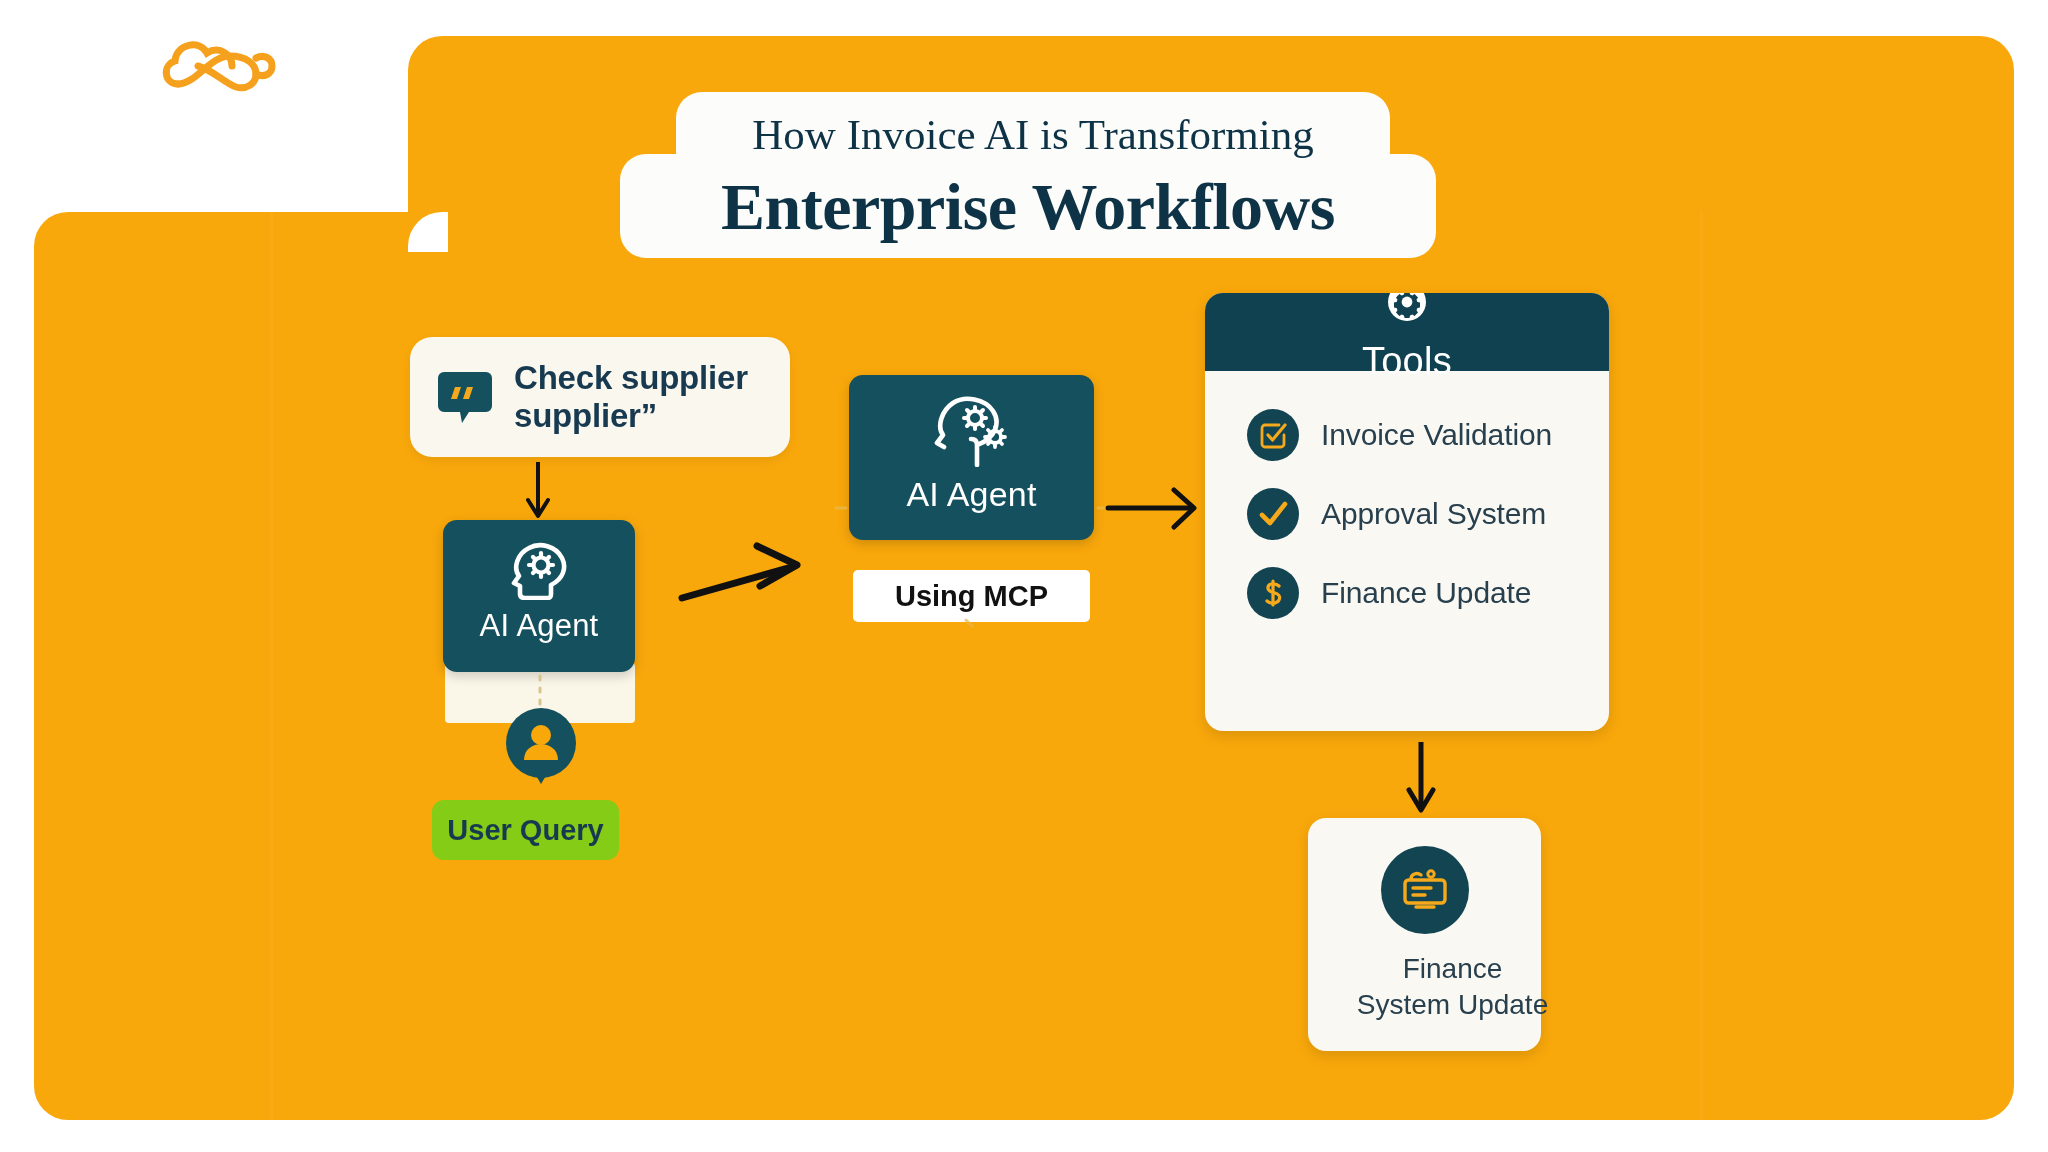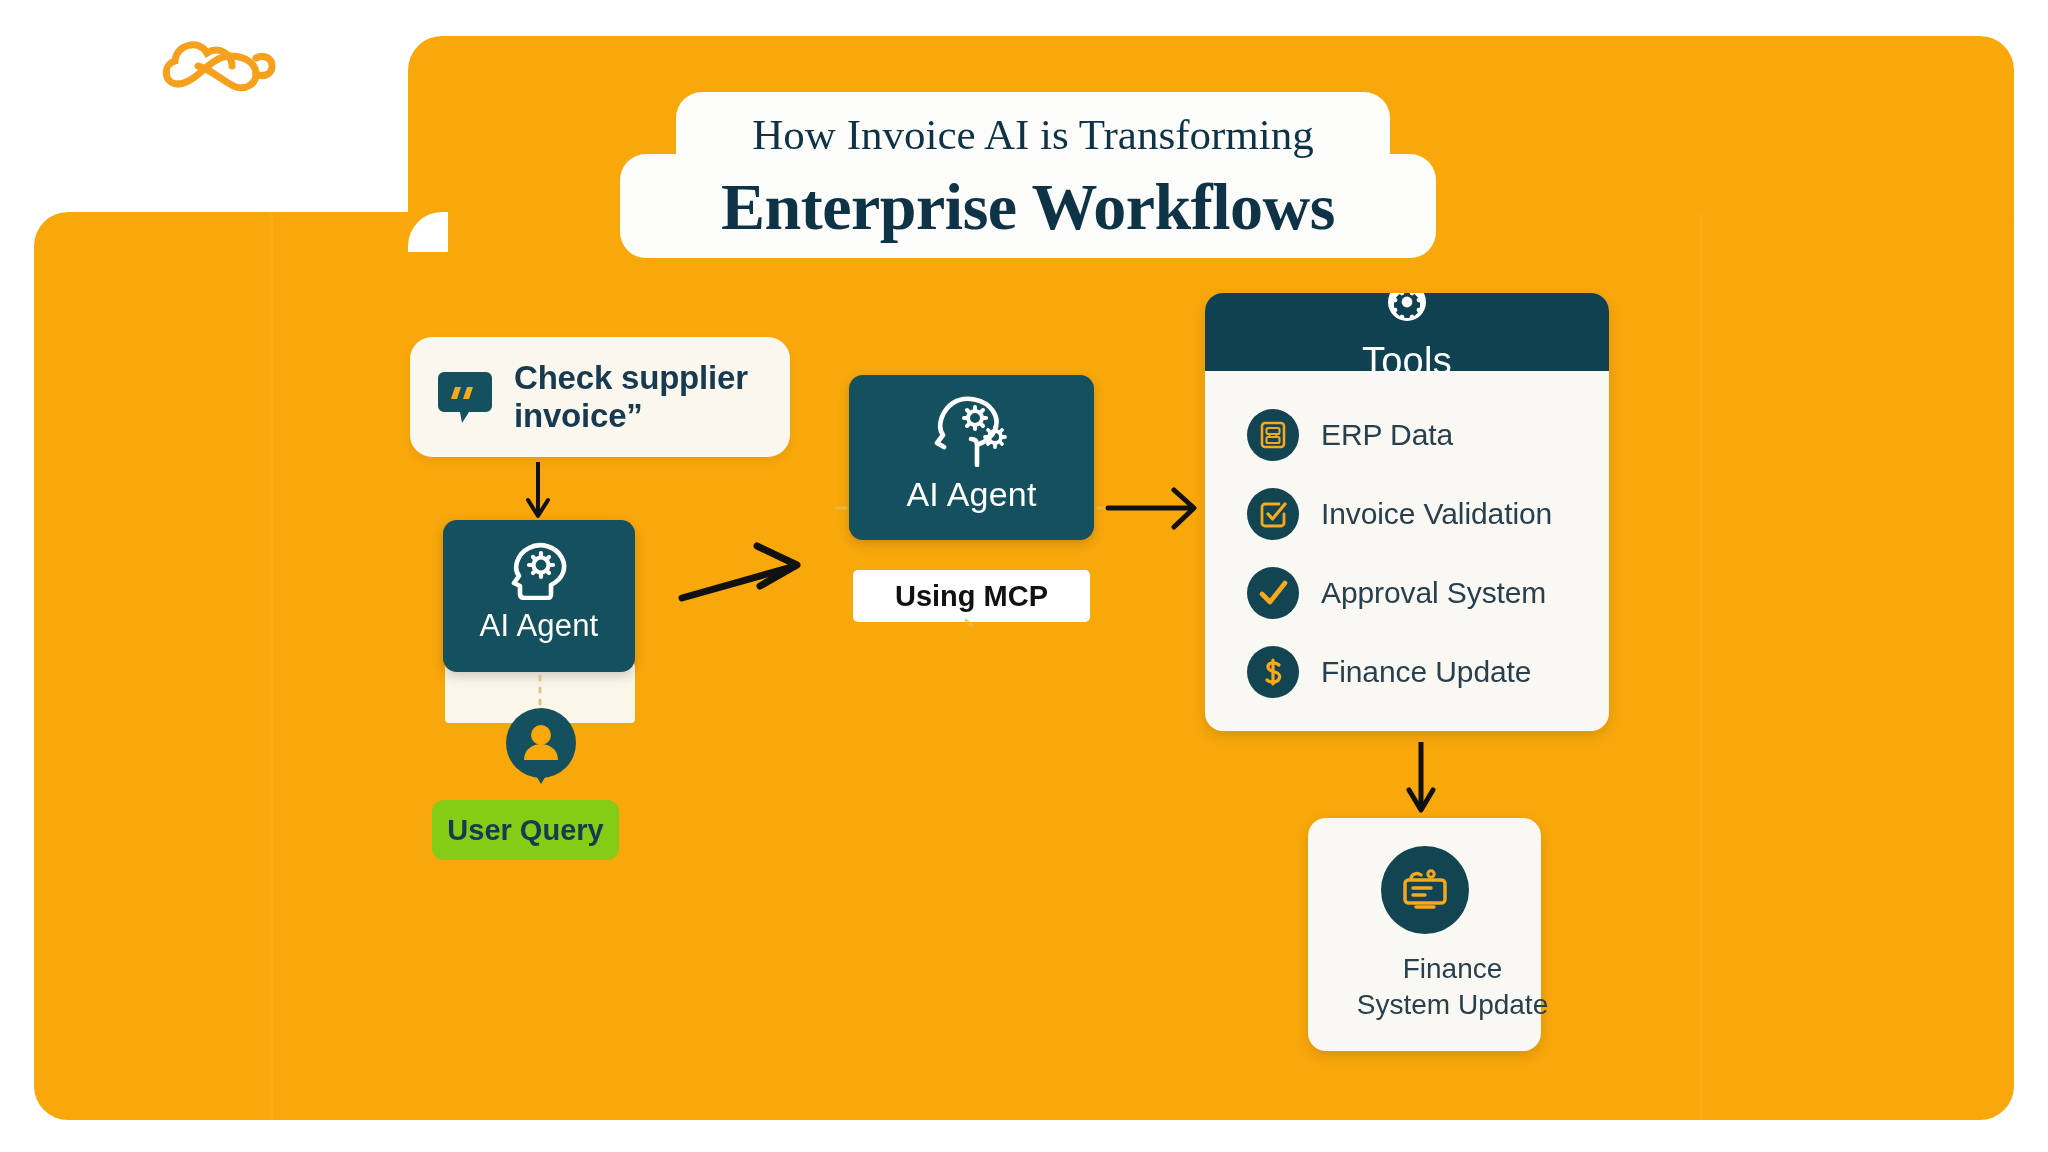--- a/index.html
+++ b/index.html
@@ -362,21 +362,21 @@
 <div class="bubble-card">
   <div class="bubble-icon">
     <svg viewBox="0 0 58 58" width="58" height="58" xmlns="http://www.w3.org/2000/svg">
       <path d="M8 4 H50 A6 6 0 0 1 56 10 V38 A6 6 0 0 1 50 44 H33 L26 55 L24 44 H8 A6 6 0 0 1 2 38 V10 A6 6 0 0 1 8 4 Z" fill="#14505E"></path>
       <path d="M19 19 L25 19 L21 31 L15 31 Z" fill="#F5A91B"></path>
       <path d="M31 19 L37 19 L33 31 L27 31 Z" fill="#F5A91B"></path>
     </svg>
   </div>
   <div>
     <div class="bubble-text">Check supplier</div>
-    <div class="bubble-text">invoice”</div>
+    <div class="bubble-text">supplier”</div>
   </div>
 </div>
 
 <div class="cream-panel"></div>
 
 <div class="agent1">
   <div class="agent-ico">
     <svg viewBox="0 0 68 62" width="68" height="62" xmlns="http://www.w3.org/2000/svg">
       <path d="M46 56 V47 C58 41 62 30 57 20 C51 8 35 4 24 10 C12 16 8 30 14 38 L9 45 L15 48 V56 C15 59 17 60 20 60 H42 C45 60 46 59 46 56 Z" fill="none" stroke="#ffffff" stroke-width="4.6" stroke-linejoin="round" stroke-linecap="round"></path>
       <circle cx="36" cy="27" r="7.5" fill="none" stroke="#ffffff" stroke-width="4.2"></circle>
@@ -449,32 +449,20 @@
       <svg viewBox="0 0 42 42" width="42" height="42" xmlns="http://www.w3.org/2000/svg">
         <circle cx="21" cy="21" r="19" fill="#ffffff"></circle>
         <path d="M21 10 l2.4 1 .7 2.6 2.2.9 2.3-1.5 3.4 3.4 -1.5 2.3 .9 2.2 2.6 .7 0 4.8 -2.6 .7 -.9 2.2 1.5 2.3 -3.4 3.4 -2.3-1.5 -2.2 .9 -.7 2.6 -4.8 0 -.7-2.6 -2.2-.9 -2.3 1.5 -3.4-3.4 1.5-2.3 -.9-2.2 -2.6-.7 0-4.8 2.6-.7 .9-2.2 -1.5-2.3 3.4-3.4 2.3 1.5 2.2-.9 .7-2.6 z" fill="#0F4150"></path>
         <circle cx="21" cy="21" r="5.4" fill="#ffffff"></circle>
       </svg>
     </span>
     <span class="tools-head-title">Tools</span>
   </div>
   <div class="tools-list">
 
-    <div class="tool-row">
-      <span class="tool-ico-circ">
-        <svg viewBox="0 0 32 32" xmlns="http://www.w3.org/2000/svg">
-          <rect x="5" y="4" width="22" height="24" rx="3" fill="none" stroke="#F5A91B" stroke-width="2.6"></rect>
-          <rect x="9.5" y="9" width="13" height="6" rx="1.5" fill="none" stroke="#F5A91B" stroke-width="2.1"></rect>
-          <rect x="9.5" y="18" width="13" height="6" rx="1.5" fill="none" stroke="#F5A91B" stroke-width="2.1"></rect>
-          <line x1="12.5" y1="15" x2="12.5" y2="18" stroke="#F5A91B" stroke-width="2"></line>
-          <line x1="19.5" y1="15" x2="19.5" y2="18" stroke="#F5A91B" stroke-width="2"></line>
-        </svg>
-      </span>
-      <span class="tool-label">ERP Data</span>
-    </div>
 
     <div class="tool-row">
       <span class="tool-ico-circ">
         <svg viewBox="0 0 32 32" xmlns="http://www.w3.org/2000/svg">
           <path d="M27 16 V25 A3 3 0 0 1 24 28 H8 A3 3 0 0 1 5 25 V9 A3 3 0 0 1 8 6 H22" fill="none" stroke="#F5A91B" stroke-width="2.8" stroke-linecap="round"></path>
           <path d="M11 16 L15.5 21 L28 6" fill="none" stroke="#F5A91B" stroke-width="3.2" stroke-linecap="round" stroke-linejoin="round"></path>
         </svg>
       </span>
       <span class="tool-label">Invoice Validation</span>
     </div>

